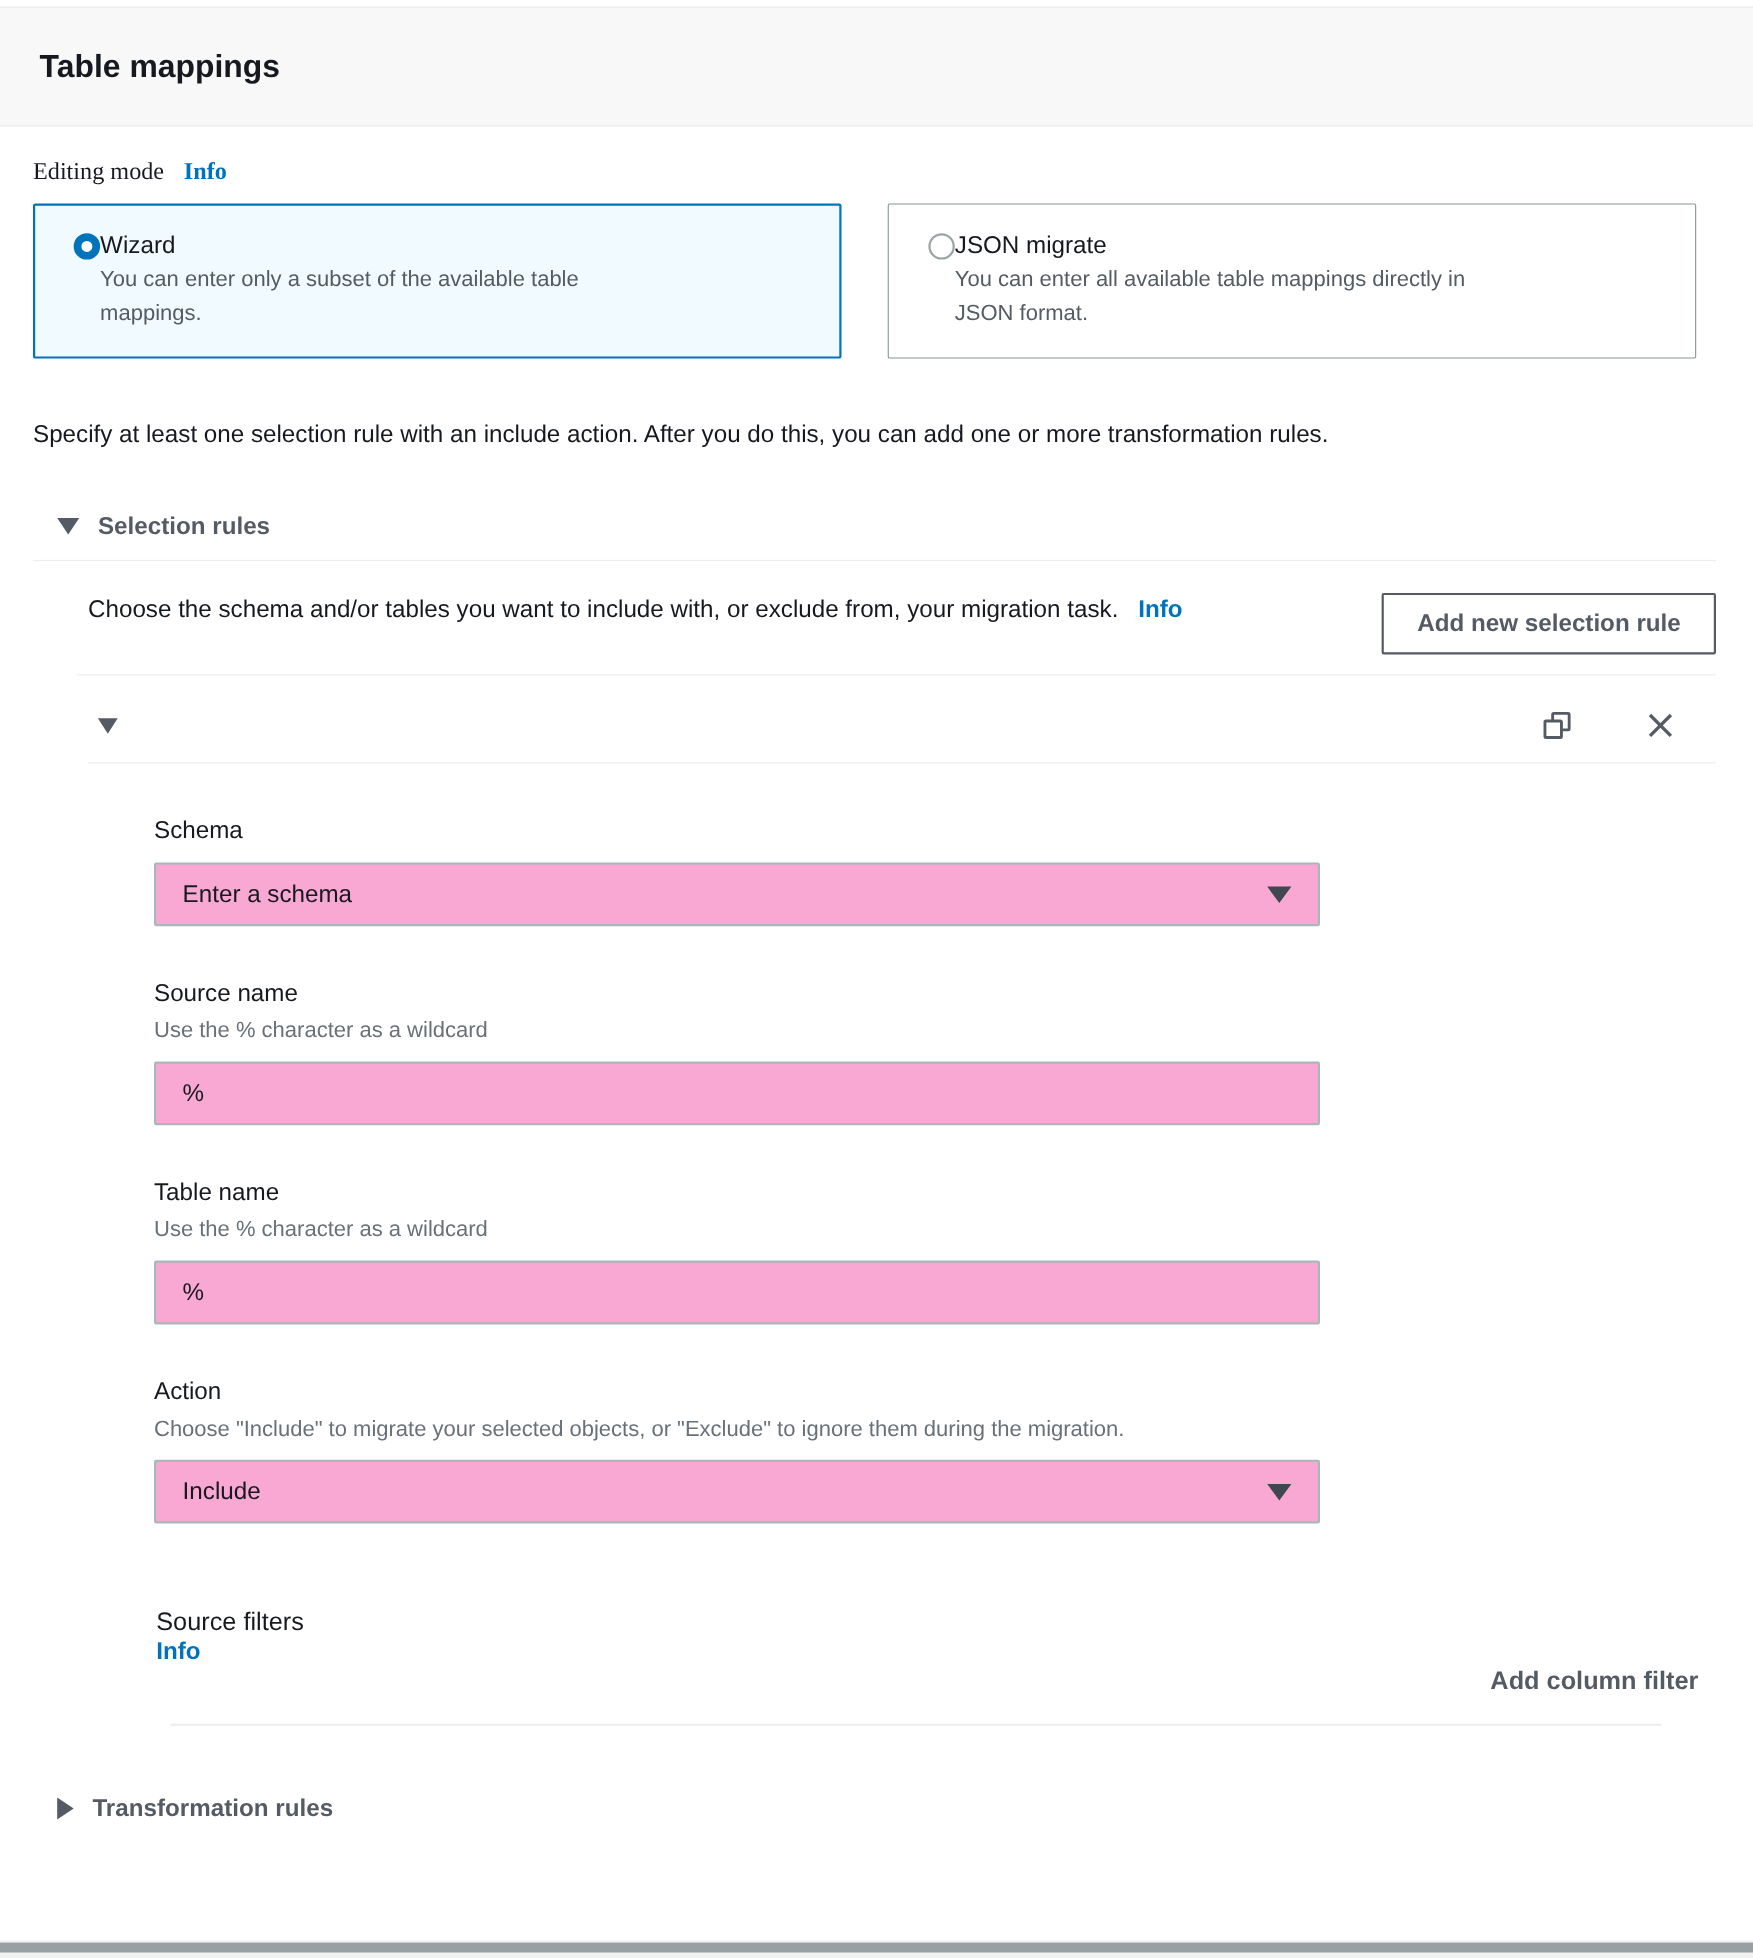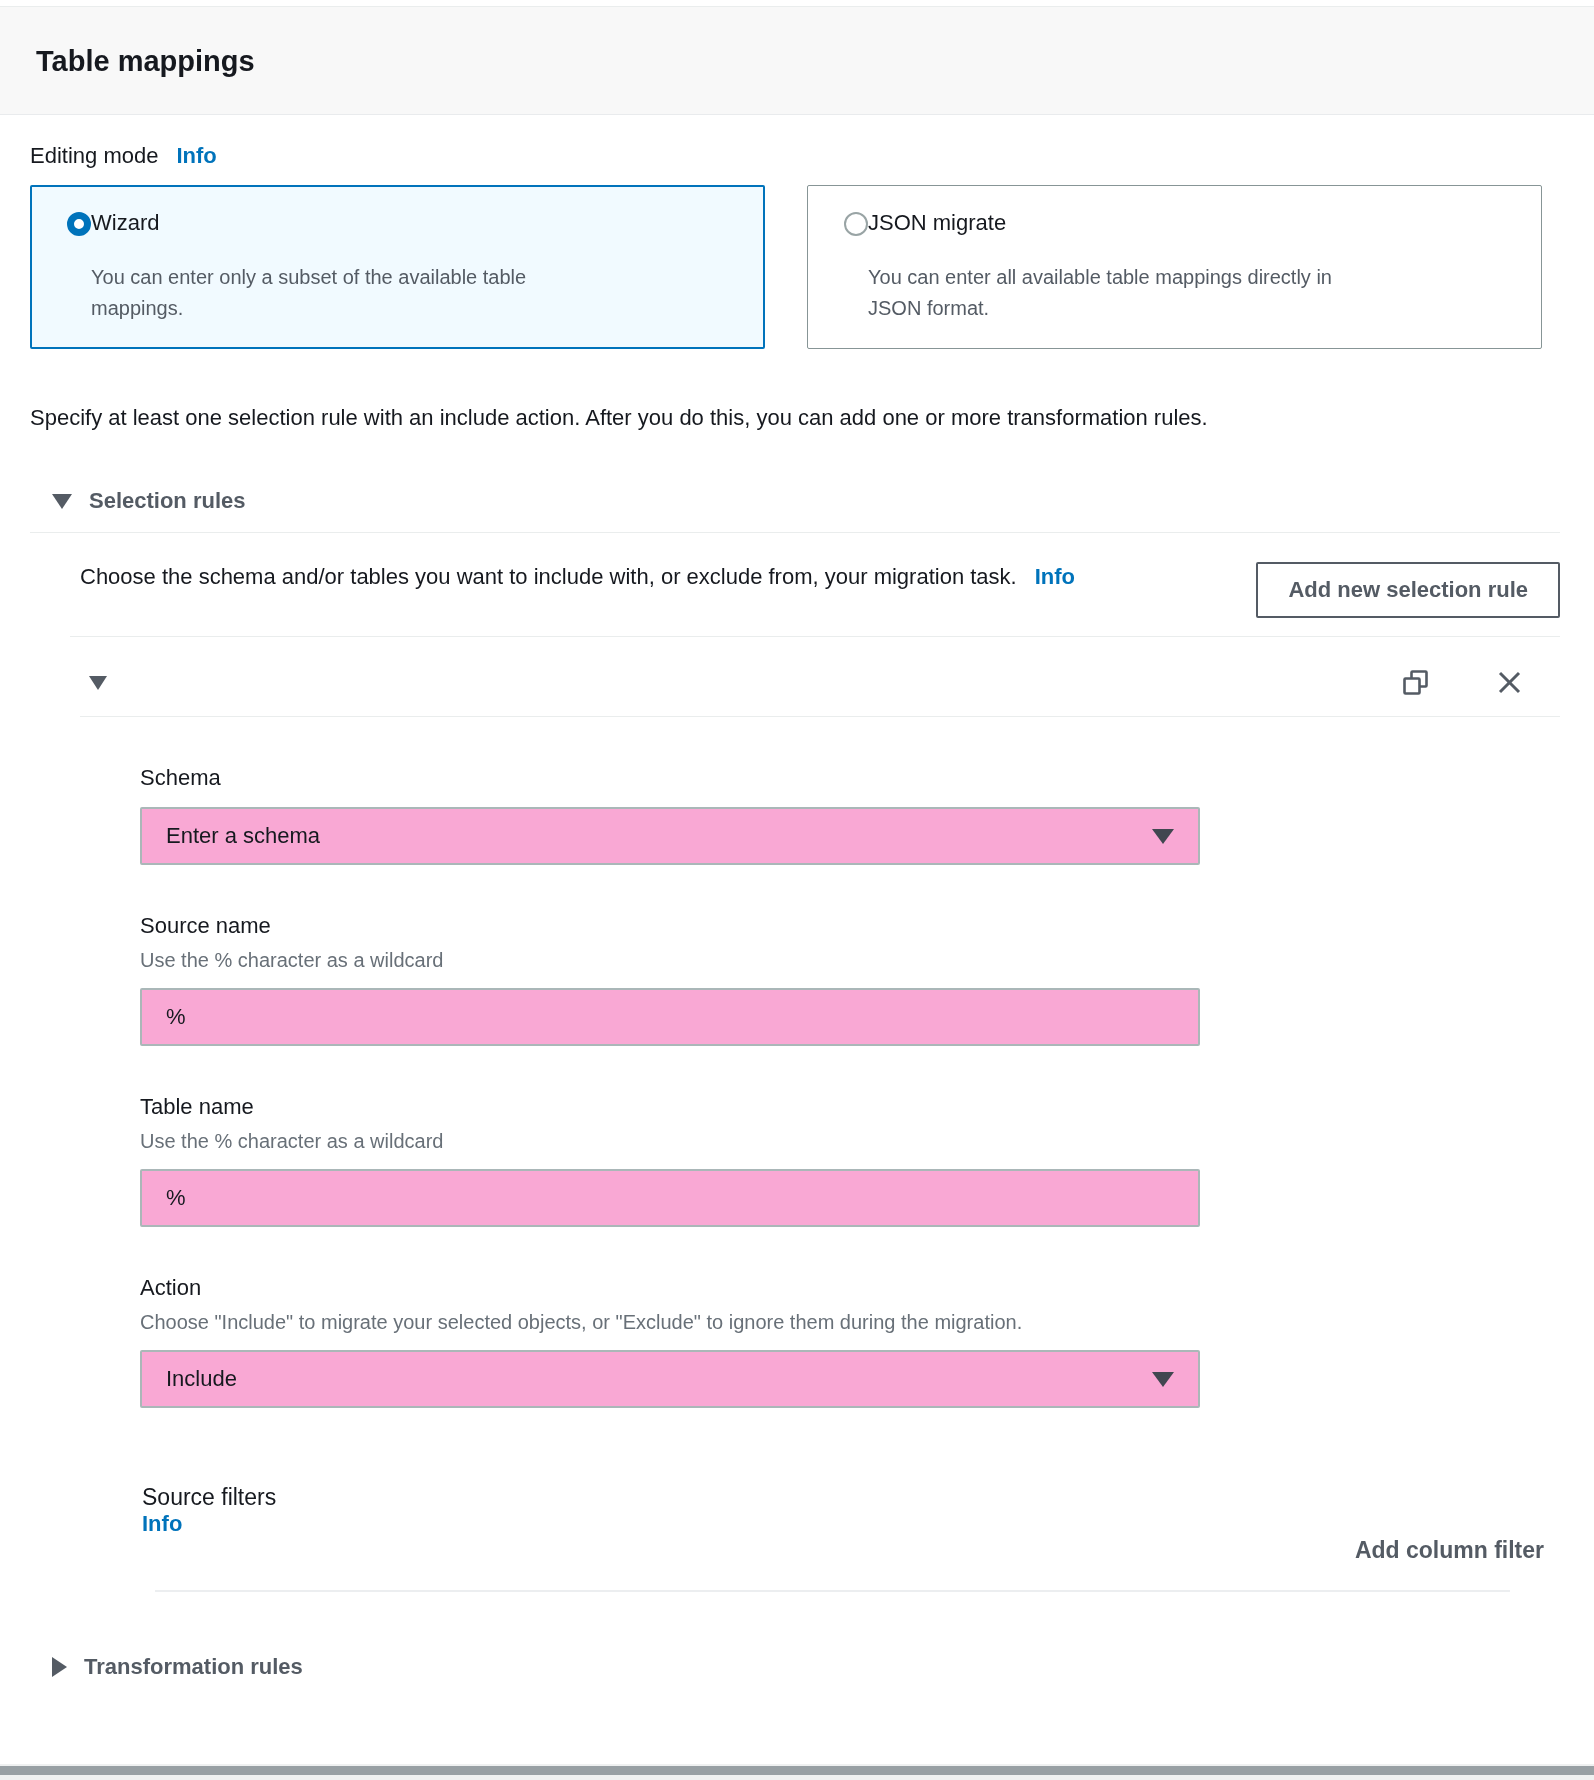--- a/index.html
+++ b/index.html
@@ -12,37 +12,37 @@
   .panel-header {
     margin-top:6px; background:#f8f8f8;
     border-top:1px solid #eaeded; border-bottom:1px solid #e9ebed;
     padding:38px 36px 36px 36px;
   }
   .panel-title { font-size:29px; font-weight:700; color:#16191f; }
 
   
   .content { padding:28px 34px 0 30px; }
 
-  .field-row-label { display:flex; align-items:baseline; gap:18px; }
+  .field-row-label { display:flex; align-items:baseline; gap:18px;font-family:Liberation Serif, serif; }
   .label-lg { font-size:22px; color:#16191f; }
   .info-link { font-size:22px; font-weight:700; color:#0073bb; text-decoration:none; cursor:pointer; }
 
   
   .cards { display:flex; gap:42px; margin-top:16px; }
   .card {
     width:735px; min-height:134px; border-radius:2px;
     padding:24px 24px 24px 36px; display:flex; background:#ffffff;
     border:1px solid #879596; cursor:pointer;
   }
   .card.selected { border:2px solid #0073bb; background:#f1faff; padding:23px 23px 23px 35px; }
   .radio { width:24px; height:24px; border-radius:50%; flex:none; margin-top:2px; }
   .radio.checked { border:7px solid #0073bb; background:#ffffff; }
   .radio.unchecked { border:2px solid #99a4a5; background:#ffffff; }
   .card-title { font-size:22px; color:#16191f; }
-  .card-desc { font-size:20px; line-height:31px; color:#545b64; margin-top:26px; }
+  .card-desc { font-size:20px; line-height:31px; color:#545b64; margin-top:3px; }
   .card-desc.w1 { max-width:480px; }
   .card-desc.w2 { max-width:515px; }
 
   
   .intro { margin-top:50px; font-size:22px; line-height:37px; max-width:1300px; color:#16191f; }
 
   
   .section-header { display:flex; align-items:center; gap:17px; margin-top:52px; padding-left:22px; cursor:pointer; }
   .section-header .title { font-size:22px; font-weight:700; color:#545b64; }
   .tri-down { width:0; height:0; border-left:10px solid transparent; border-right:10px solid transparent; border-top:15px solid #545b64; }

